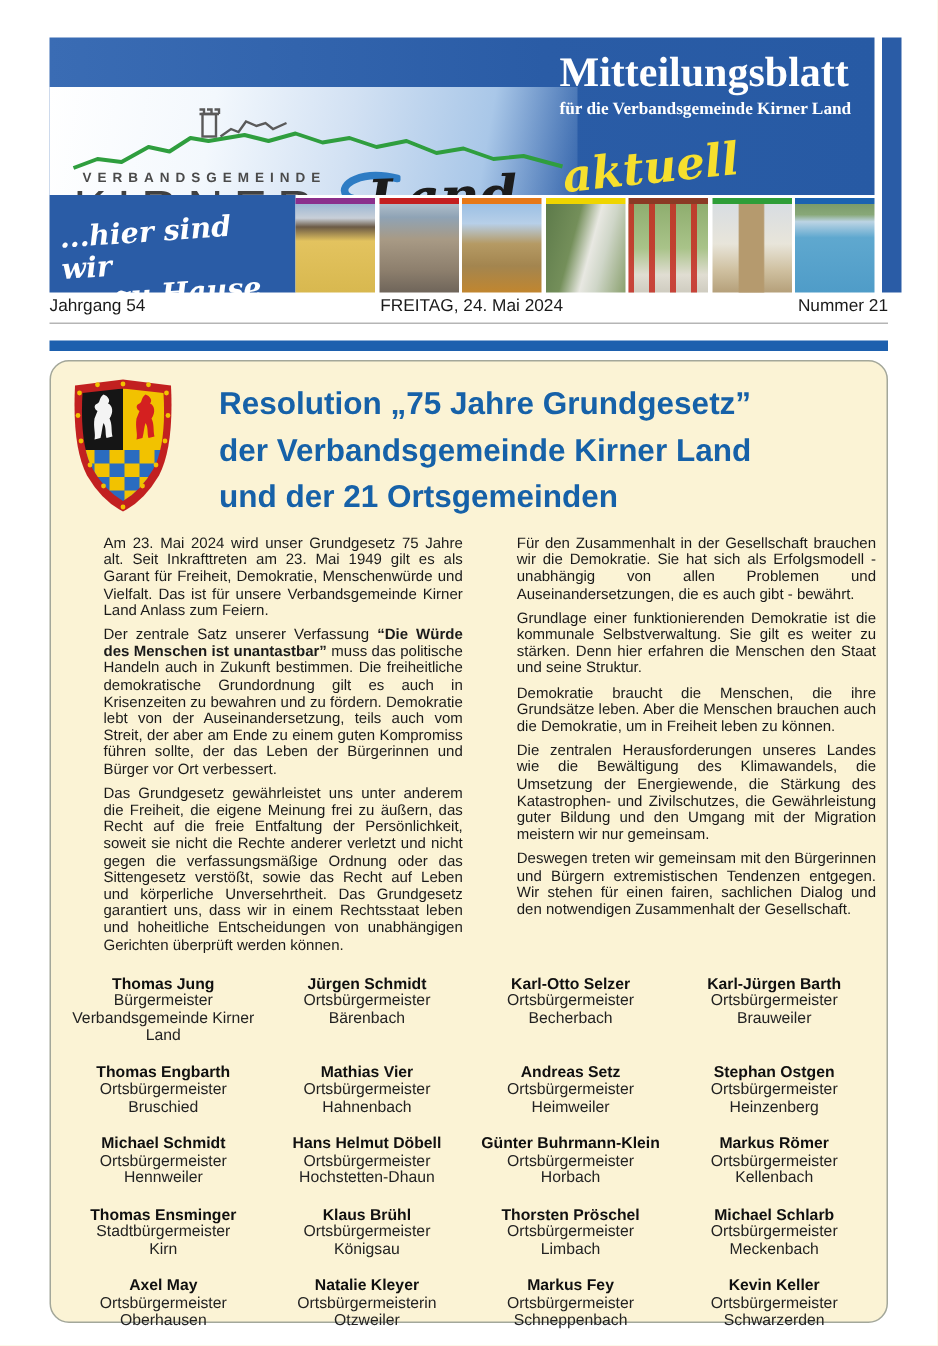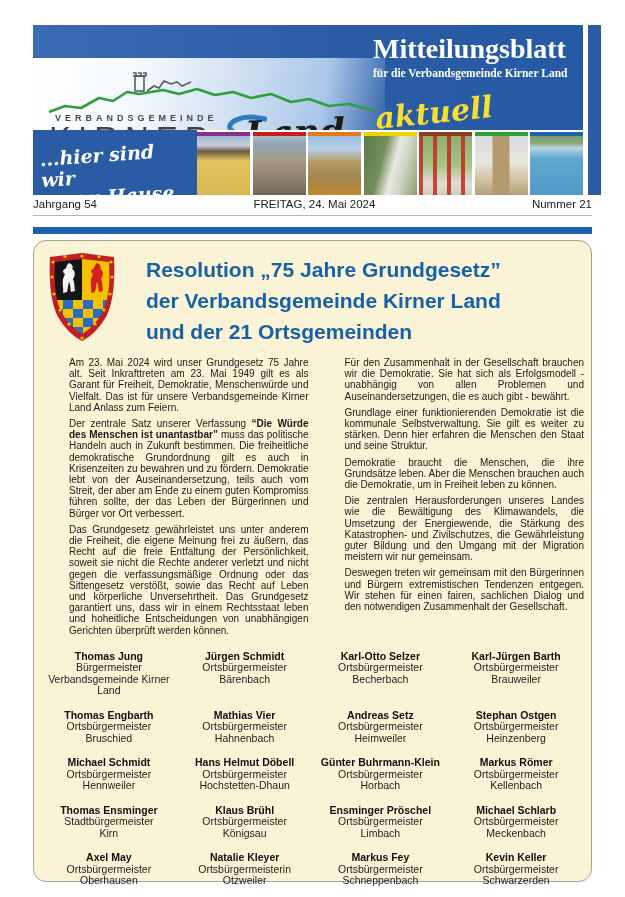--- a/index.html
+++ b/index.html
@@ -270,21 +270,21 @@
           <div class="sig-name">Andreas Setz</div>
           <div>Ortsbürgermeister</div>
           <div>Heimweiler</div>
         </div>
       <div>
           <div class="sig-name">Günter Buhrmann-Klein</div>
           <div>Ortsbürgermeister</div>
           <div>Horbach</div>
         </div>
       <div>
-          <div class="sig-name">Ensminger Pröschel</div>
+          <div class="sig-name">Thorsten Pröschel</div>
           <div>Ortsbürgermeister</div>
           <div>Limbach</div>
         </div>
       <div>
           <div class="sig-name">Markus Fey</div>
           <div>Ortsbürgermeister</div>
           <div>Schneppenbach</div>
         </div>
       <div>
           <div class="sig-name">Bruno Stemmler</div>

